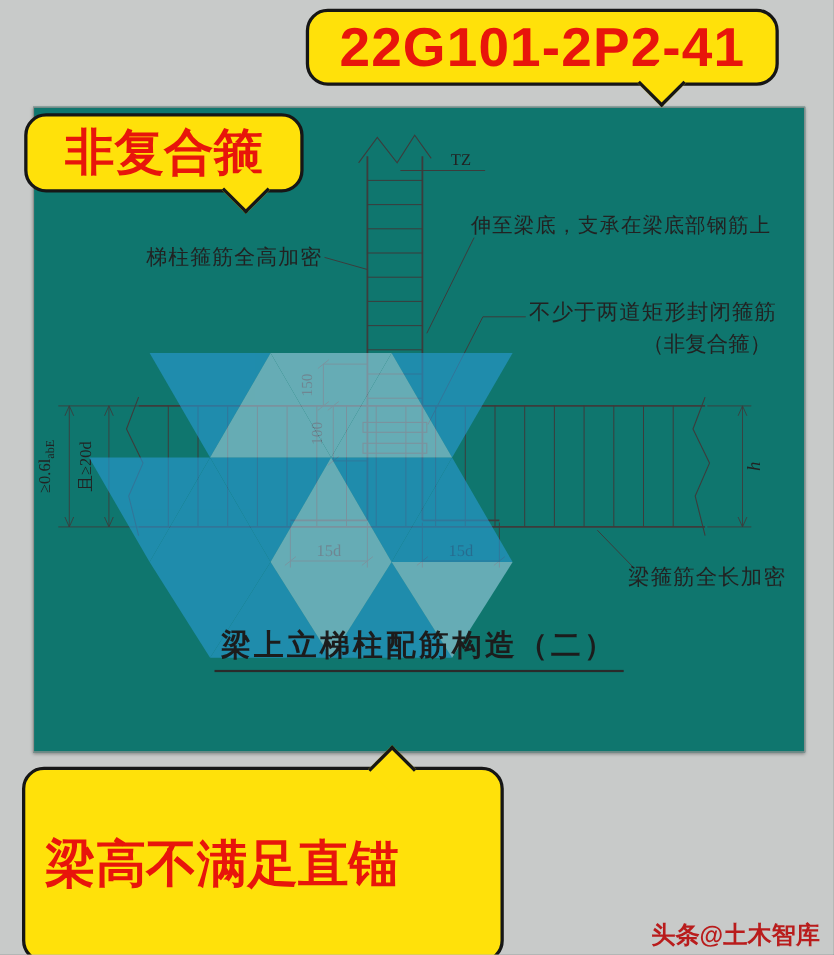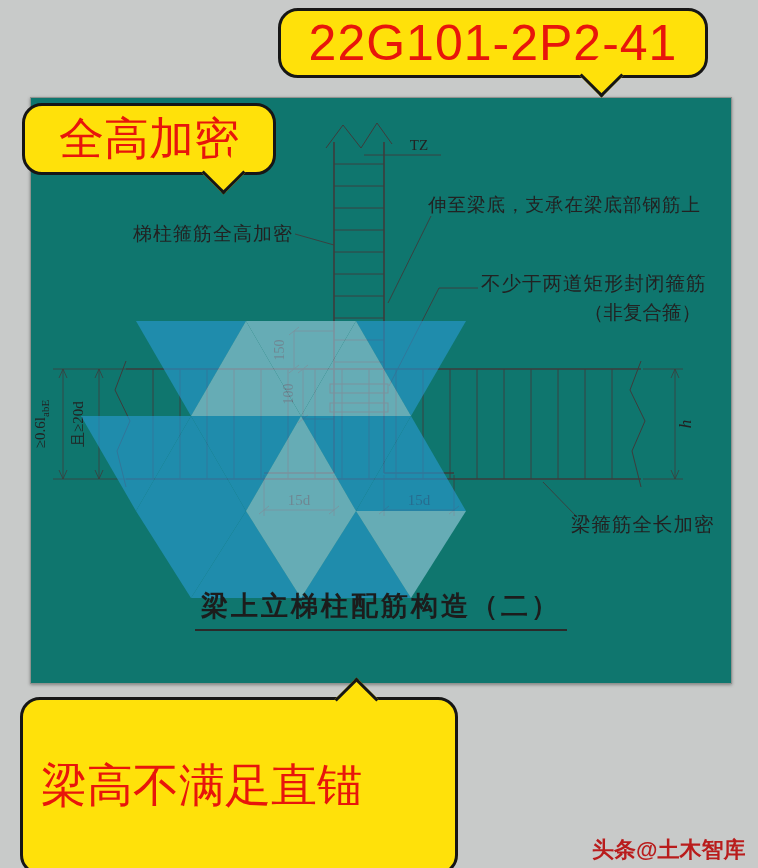--- a/index.html
+++ b/index.html
@@ -5,28 +5,28 @@
   html,body{margin:0;padding:0;background:#9a9a9a;}
   .stage{position:relative;width:758px;height:868px;background:#c8cac9;overflow:hidden;
          font-family:"Liberation Sans",sans-serif;}
   
   .panel{position:absolute;left:30px;top:97px;width:700px;height:585px;background:#0f766e;
          border:1px solid #8f928f;box-shadow:0 1px 3px rgba(0,0,0,.35);}
   .panel svg{position:absolute;left:0;top:0;}
   .wm{pointer-events:none;}
   
   .d-title,.d-sub{position:absolute;left:0;width:100%;text-align:center;color:#1c1c1c;
-        font-family:"Liberation Serif",serif;margin-top:20px;}
+        font-family:"Liberation Serif",serif;}
   .d-title{top:470px;font-size:27px;font-weight:bold;letter-spacing:3px;}
   .d-title span{display:inline-block;border-bottom:2px solid #2a2a2a;padding:0 6px 5px;}
   .d-sub{top:519px;font-size:20px;letter-spacing:2px;}
   .d-sub span{display:inline-block;border-bottom:1.5px solid #2a2a2a;padding:0 4px 3px;}
   
   .bubble{position:absolute;background:#ffe10a;border:3px solid #161616;border-radius:20px;
-          color:#e8150b;font-weight:normal;display:flex;align-items:center;justify-content:center;
+          color:#e8150b;font-weight:bold;display:flex;align-items:center;justify-content:center;
           box-sizing:border-box;z-index:5;}
   .tail{position:absolute;width:28px;height:28px;background:#ffe10a;transform:rotate(45deg);}
   .tail-down{bottom:-16px;border-right:3px solid #161616;border-bottom:3px solid #161616;}
   .tail-up{top:-16px;border-left:3px solid #161616;border-top:3px solid #161616;}
   .bubble-top{left:278px;top:8px;width:430px;height:70px;font-size:50px;letter-spacing:1px;}
   .bubble-top .tail-down{left:305px;}
   .bubble-left{left:22px;top:103px;width:254px;height:72px;font-size:45px;}
   .bubble-left .tail-down{right:34px;}
   .bubble-bottom{left:20px;top:697px;width:438px;height:178px;font-size:46px;line-height:1.26;
                  flex-direction:column;align-items:flex-start;justify-content:center;padding-left:18px;}
@@ -129,21 +129,21 @@
       <span>梁上立梯柱配筋构造（二）</span>
     </div>
   </div>
 
   <div class="bubble bubble-top">
     <span>22G101-2P2-41</span>
     <div class="tail tail-down"></div>
   </div>
 
   <div class="bubble bubble-left">
-    <span>全高加密</span>
+    <span>非复合箍</span>
     <div class="tail tail-down"></div>
   </div>
 
   <div class="bubble bubble-bottom">
     <span>梁高不满足直锚</span>
     <div class="tail tail-up"></div>
   </div>
 
   <div class="credit">头条@土木智库</div>
 </div>

